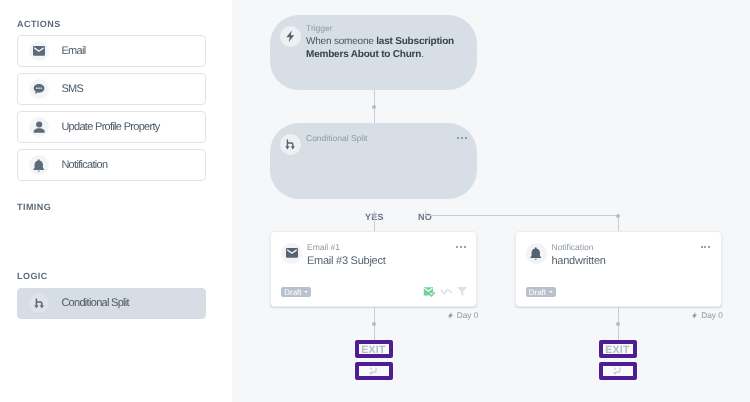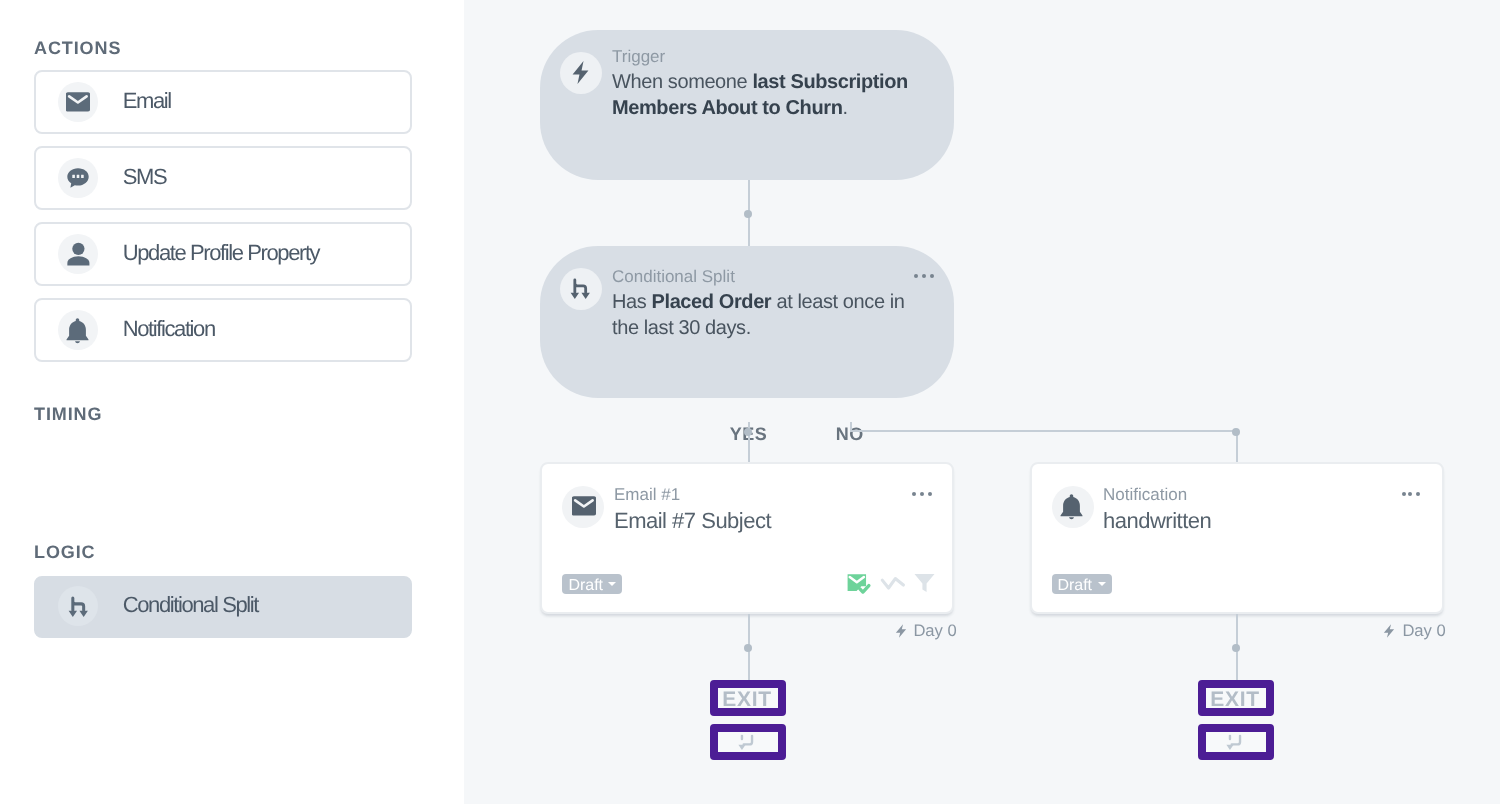--- a/index.html
+++ b/index.html
@@ -161,21 +161,20 @@
     </div>
 
     <div class="node blue" style="left:38px;top:123px;width:207px;height:76px;">
       <span class="node-icon">
         <svg width="13" height="13" viewBox="0 0 24 24">
             <path fill="none" stroke="#55626f" stroke-width="2.6" stroke-linecap="round" stroke-linejoin="round" d="M6.3 3.6v3.2c0 1.3 1 2.3 2.3 2.3h5.4c1.3 0 2.3 1 2.3 2.3v3.5M6.3 6.5v8.4"></path>
             <path fill="#55626f" d="M6.3 21.2 2.4 15.4h7.8zM16.3 21.2l-3.9-5.8h7.8z"></path>
           </svg>
       </span>
       <span class="node-kicker" style="top:9.5px;">Conditional Split</span>
-      <div class="node-title" style="top:22.8px;width:150px;"><span>Has </span><b>Placed Order</b><span> at least once in the last 30 days.</span></div>
       <div class="dots" style="right:10.5px;top:14.2px;">
           <i></i>
           <i></i>
           <i></i>
         </div>
     </div>
 
     <span class="branch-label" style="left:142.3px;top:200px;">YES</span>
     <span class="branch-label" style="left:192.9px;top:200px;">NO</span>
 
@@ -188,21 +187,21 @@
     <div class="conn-dot" style="left:384px;top:213.5px;"></div>
 
     <div class="node white" style="left:38px;top:231px;width:207px;height:76px;">
       <span class="node-icon">
         <svg width="11.9" height="11.9" viewBox="0 0 24 24" style="display:block;position:relative;top:-0.6px">
             <path fill="#55626f" d="M2.2 2.2h19.6a2.6 2.6 0 0 1 2.6 2.6v14.4a2.6 2.6 0 0 1-2.6 2.6H2.2A2.6 2.6 0 0 1-.4 19V4.8a2.6 2.6 0 0 1 2.6-2.6z"></path>
             <path fill="none" stroke="#f1f3f5" stroke-width="2.7" stroke-linecap="round" stroke-linejoin="round" d="M3.2 6.4 12 12.6l8.8-6.2"></path>
           </svg>
       </span>
       <span class="node-kicker" style="top:10px;">Email #1</span>
-      <div class="node-title big" style="top:22.5px;">Email #7 Subject</div>
+      <div class="node-title big" style="top:22.5px;">Email #3 Subject</div>
       <div class="dots" style="right:10.5px;top:14.2px;">
           <i></i>
           <i></i>
           <i></i>
         </div>
       <div class="badge" style="left:10.2px;top:55.2px;">
         <span>Draft</span>
         <i class="caret"></i>
       </div>
       <span class="st-icon" style="right:40.5px;top:53.2px;width:13.5px;height:13.5px;">

